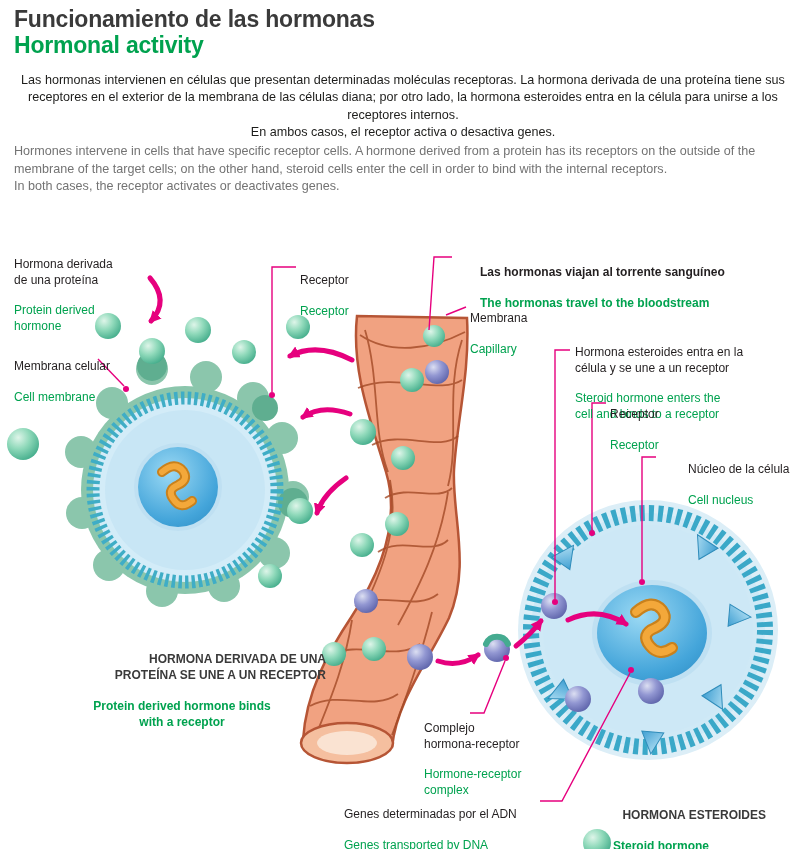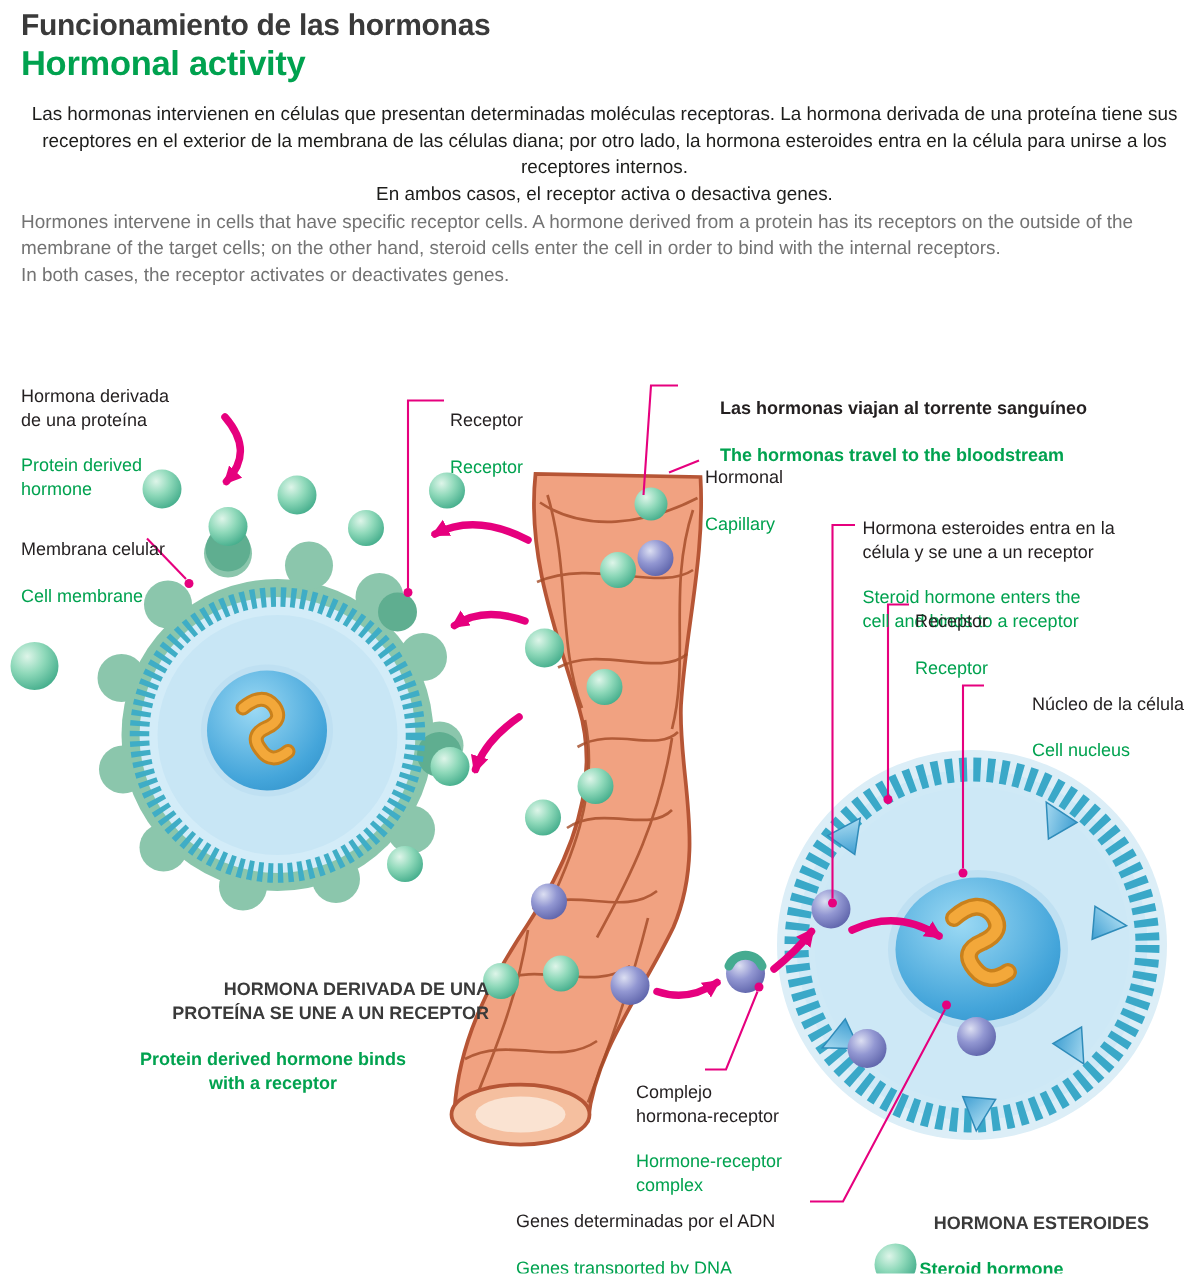--- a/index.html
+++ b/index.html
@@ -2,21 +2,21 @@
 <html><head>
 <meta charset="utf-8">
 <style>
   * { margin:0; padding:0; box-sizing:border-box; }
   html,body { background:#ffffff; }
   body { width:800px; height:849px; font-family:"Liberation Sans", sans-serif; position:relative; overflow:hidden; }
   .page { position:relative; width:800px; height:849px; }
   .art  { position:absolute; left:0; top:0; }
 
   .header { position:absolute; left:14px; top:6px; width:778px; z-index:2; }
-  .title    { font-size:20px; font-weight:bold; color:#3a3a3a; line-height:1.15; letter-spacing:-0.2px; }
+  .title    { font-size:23px; font-weight:bold; color:#3a3a3a; line-height:1.15; letter-spacing:-0.2px; }
   .subtitle { font-size:23px; font-weight:bold; color:#00a24f; line-height:1.15; letter-spacing:-0.2px; }
   .intro { font-size:12.6px; line-height:1.38; white-space:pre-line; }
   .intro.es { color:#1d1d1b; margin-top:13px;text-align:center; }
   .intro.en { color:#737373; margin-top:2px; }
 
   .lbl { position:absolute; font-size:12px; line-height:1.28; white-space:pre-line; width:max-content; z-index:2; }
   .lbl .es { display:block; color:#231f20; }
   .lbl .en { display:block; color:#00a24f; }
   .caption { font-weight:bold; text-align:center; font-size:12px; line-height:1.32; }
   .caption .es { color:#3a3a3a;text-align:right; }
@@ -209,21 +209,21 @@
     <span class="es">Receptor</span>
     <span class="en">Receptor</span>
   </div>
 
   <div class="lbl" style="left:480px; top:250px;font-weight:bold;">
     <span class="es">Las hormonas viajan al torrente sanguíneo</span>
     <span class="en">The hormonas travel to the bloodstream</span>
   </div>
 
   <div class="lbl" style="left:470px; top:296px;">
-    <span class="es">Hormonal</span>
+    <span class="es">Membrana</span>
     <span class="en">Capillary</span>
   </div>
 
   <div class="lbl" style="left:14px; top:344px;">
     <span class="es">Membrana celular</span>
     <span class="en">Cell membrane</span>
   </div>
 
   <div class="lbl" style="left:575px; top:330px;">
     <span class="es">Hormona esteroides entra en la

